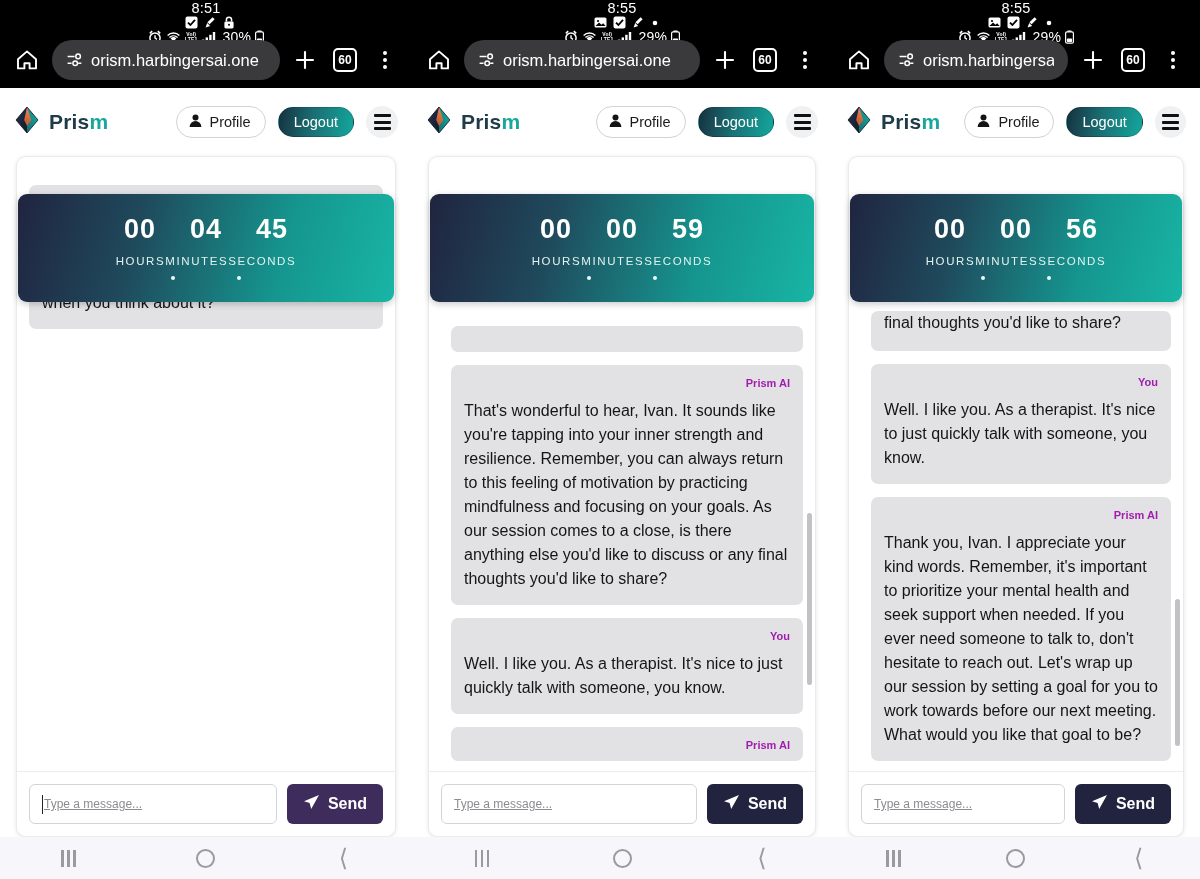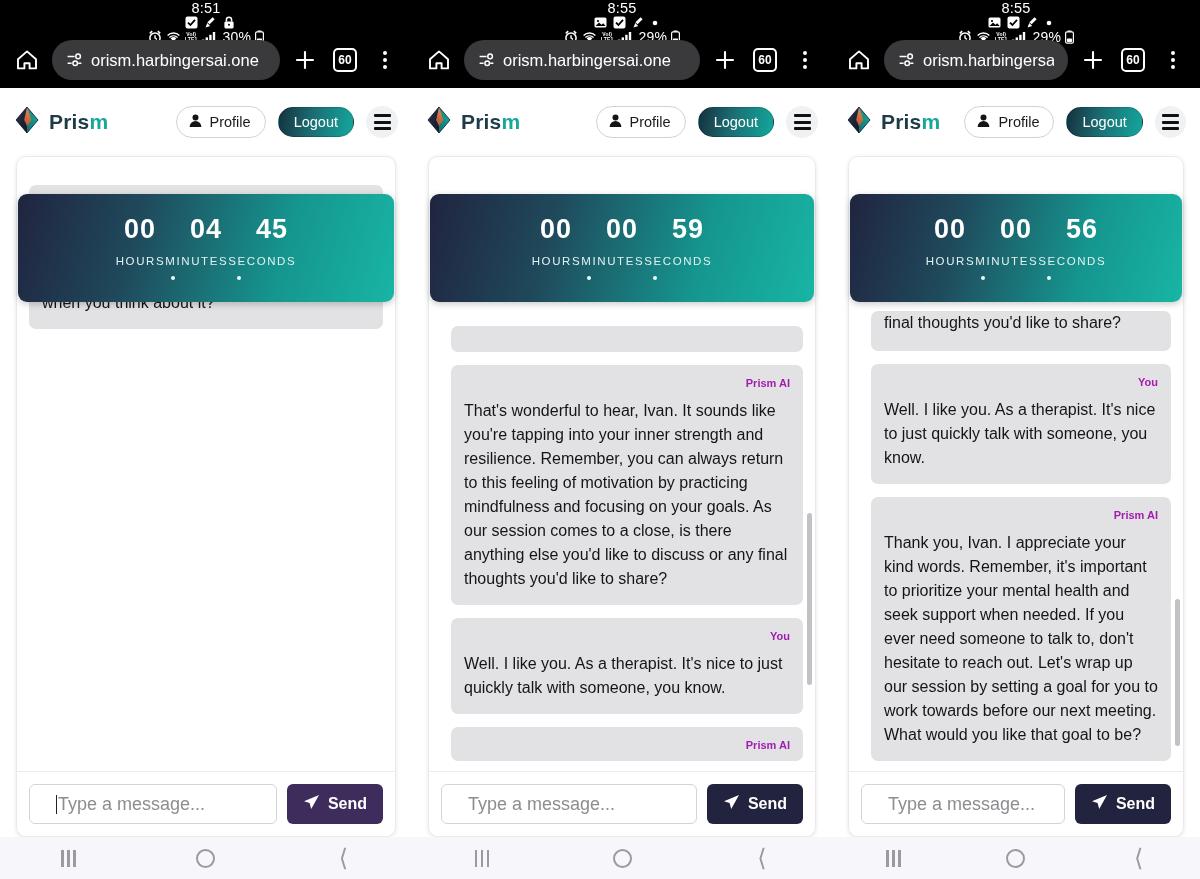--- a/index.html
+++ b/index.html
@@ -128,23 +128,24 @@
   }
 
   .composer {
     border-top: 1px solid #ececee;
     padding: 12px 12px;
     display: flex; align-items: center; gap: 10px;
     background: #ffffff;
   }
   .msginput {
     flex: 1; height: 40px; border: 1px solid #d2d4d7; border-radius: 6px;
-    background: #ffffff; color: #8b8d90; font-size: 18px;
-    display: flex; align-items: center; padding: 0 26px;
+    background: #ffffff; color: #8b8d90; font-size: 12px;
+    display: flex; align-items: center; padding: 0 12px;
     font-family: "Liberation Sans", sans-serif;
+    text-decoration: underline;
   }
   .msginput .caret { width: 1px; height: 19px; background: #222; margin-right: 1px; }
   .btn-send {
     height: 40px; padding: 0 16px; border-radius: 6px;
     color: #ffffff; font-size: 16px; font-weight: bold;
     display: flex; align-items: center; gap: 8px;
   }
   .btn-send.purple { background: #3e2d5c; }
   .btn-send.navy   { background: #22233f; }
 

